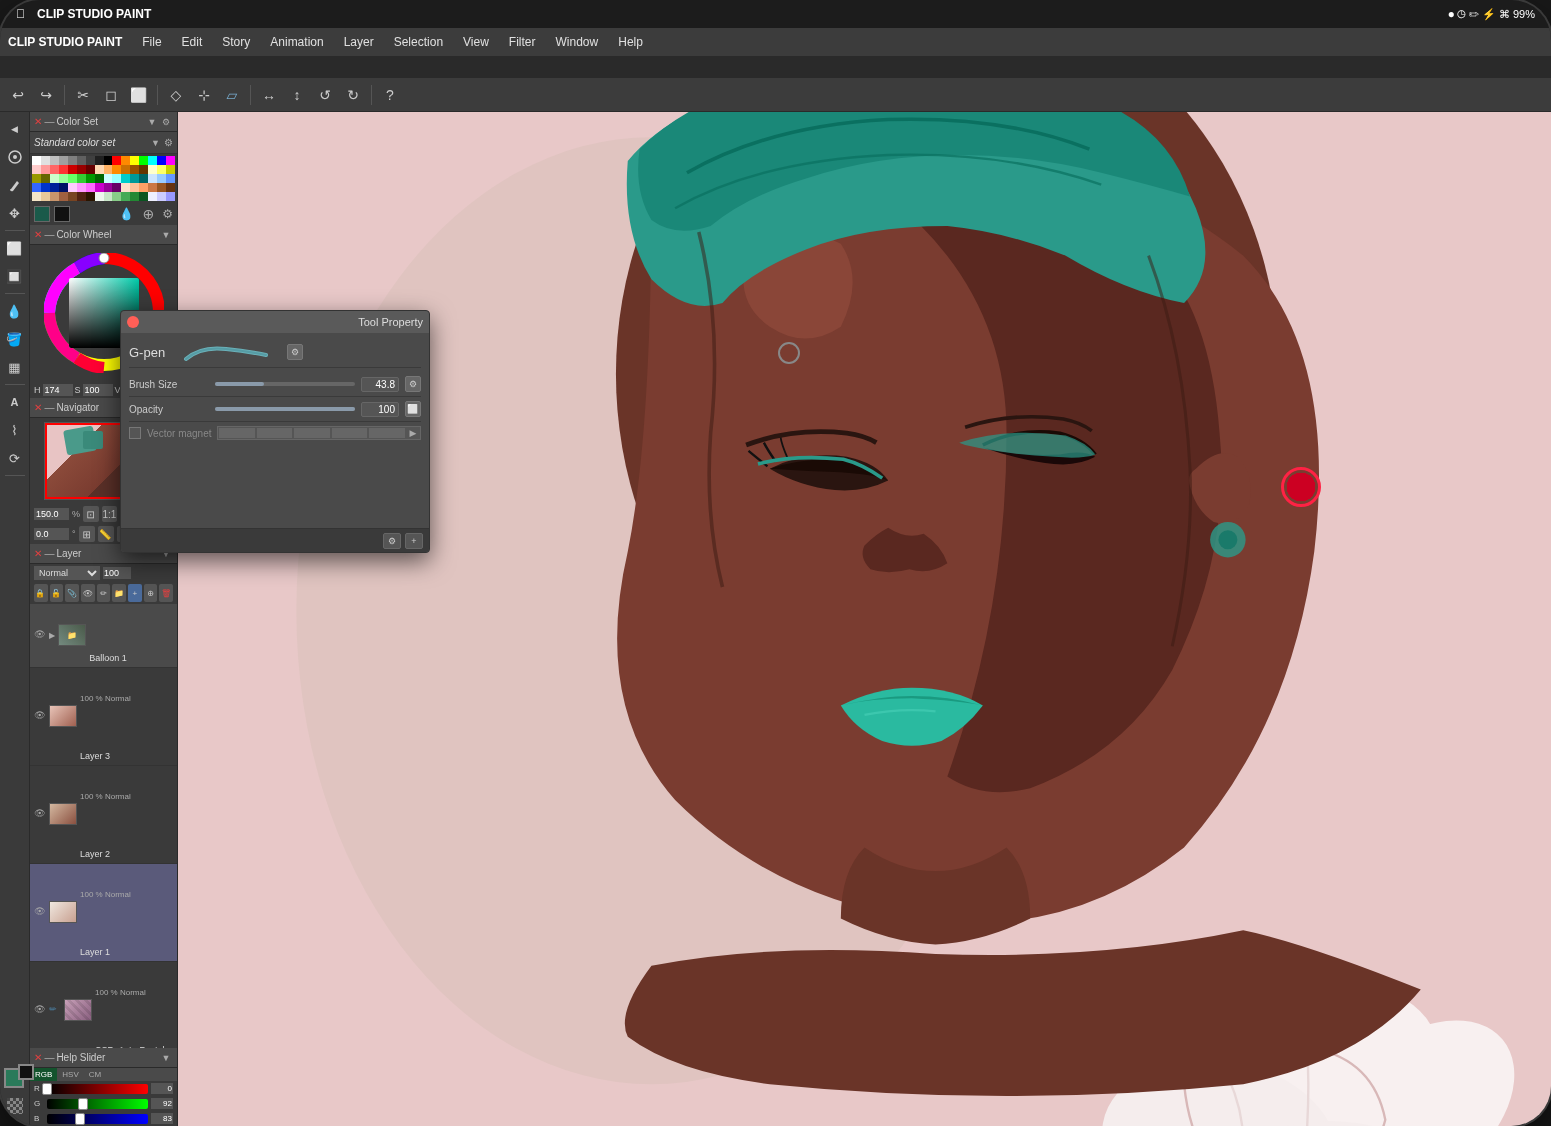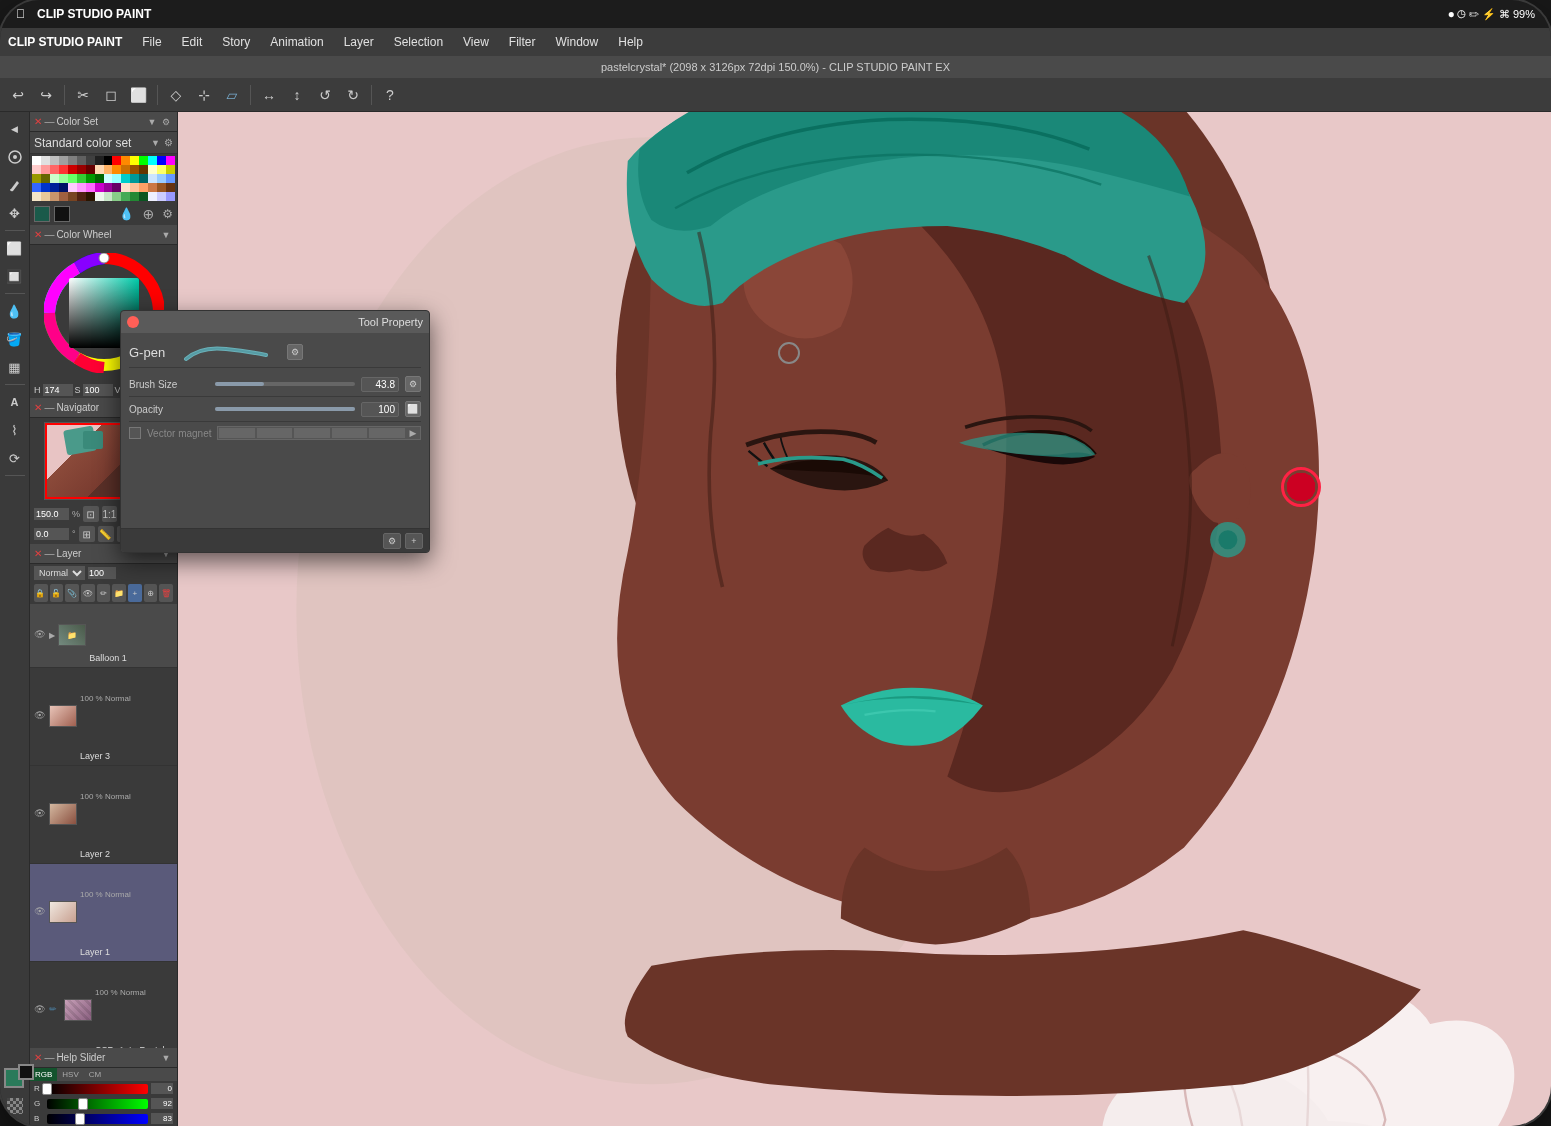--- a/index.html
+++ b/index.html
@@ -312,21 +312,21 @@
       gap: 3px;
       font-size: 9px;
       color: #ccc;
       flex-shrink: 0;
     }
     .blend-select {
       background: #555;
       color: #ddd;
       border: none;
       font-size: 9px;
-      width: 51px;
+      width: 66px;
       padding: 1px;
     }
     .opacity-input {
       background: #555;
       color: #fff;
       border: none;
       font-size: 9px;
       width: 28px;
       padding: 1px;
     }
@@ -645,23 +645,20 @@
     <span class="menu-item">Story</span>
     <span class="menu-item">Animation</span>
     <span class="menu-item">Layer</span>
     <span class="menu-item">Selection</span>
     <span class="menu-item">View</span>
     <span class="menu-item">Filter</span>
     <span class="menu-item">Window</span>
     <span class="menu-item">Help</span>
   </div>
 
-  <div class="title-bar">
-    <span>pastelcrystal* (2098 x 3126px 72dpi 150.0%)  - CLIP STUDIO PAINT EX</span>
-  </div>
 
   <div class="toolbar">
     <button class="toolbar-btn">↩</button>
     <button class="toolbar-btn">↪</button>
     <div class="toolbar-separator"></div>
     <button class="toolbar-btn">✂</button>
     <button class="toolbar-btn">◻</button>
     <button class="toolbar-btn">⬜</button>
     <div class="toolbar-separator"></div>
     <button class="toolbar-btn">◇</button>
@@ -722,21 +719,21 @@
 
       <div class="color-set-panel">
         <div class="panel-header">
           <span class="icon-x">✕</span>
           <span class="icon-minus">—</span>
           <span class="panel-header-title">Color Set</span>
           <span class="panel-header-btn">▼</span>
           <span class="panel-header-btn">⚙</span>
         </div>
         <div class="color-set-selector">
-          <span style="font-size:12px; color:#ddd; flex:1;">Standard color set</span>
+          <span style="font-size:10px; color:#ddd; flex:1;font-style:italic;">Standard color set</span>
           <span style="font-size:9px; color:#aaa; cursor:pointer;">▼</span>
           <span style="font-size:10px; color:#aaa; cursor:pointer; margin-left:4px;">⚙</span>
         </div>
 
         <div class="swatch-grid">
 
           <div class="swatch-row">
             <div class="swatch-cell" style="background:#fff;"></div>
             <div class="swatch-cell" style="background:#e0e0e0;"></div>
             <div class="swatch-cell" style="background:#c0c0c0;"></div>

